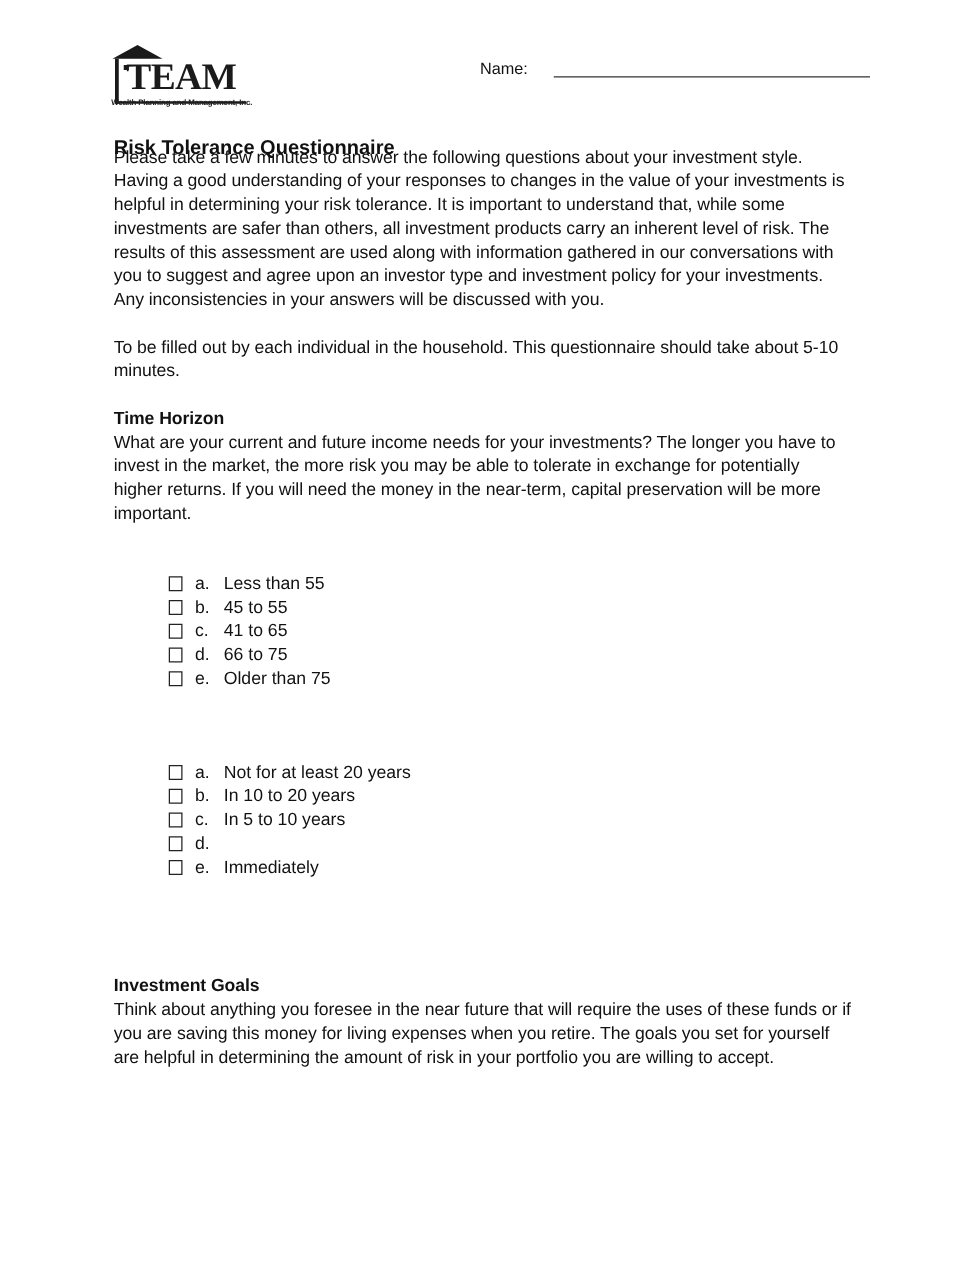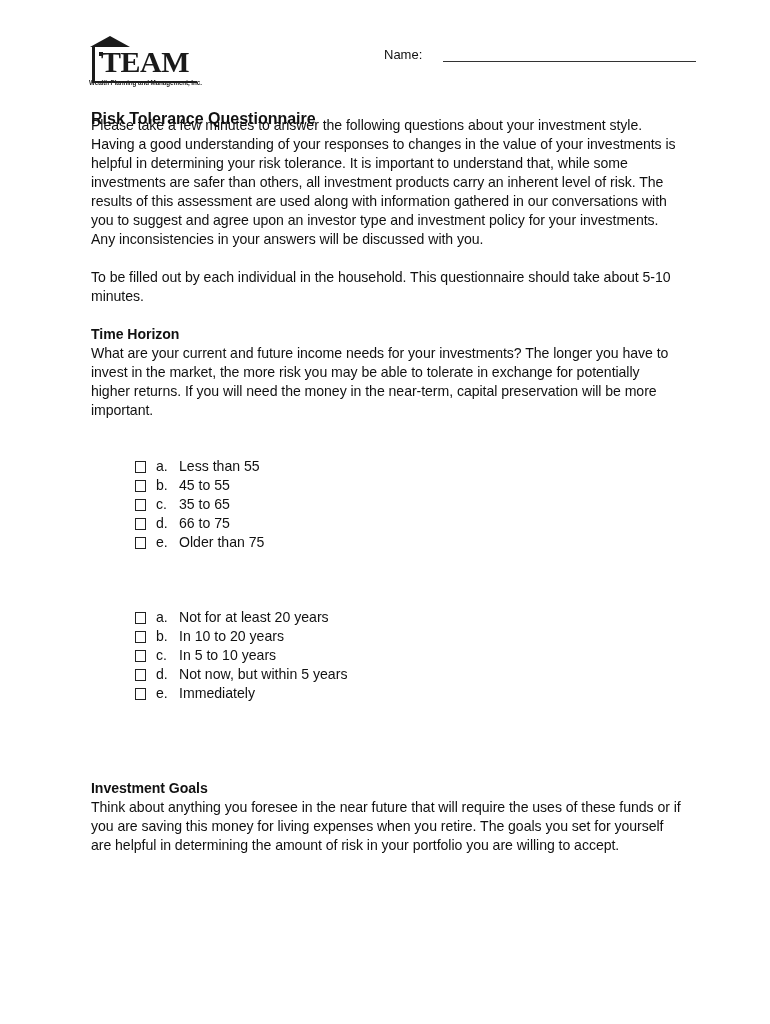--- a/index.html
+++ b/index.html
@@ -82,21 +82,21 @@
         <span>Less than 55</span>
       </div>
       <div class="option">
         <span class="checkbox"></span>
         <span class="opt-letter">b.</span>
         <span>45 to 55</span>
       </div>
       <div class="option">
         <span class="checkbox"></span>
         <span class="opt-letter">c.</span>
-        <span>35 to 65</span>
+        <span>41 to 65</span>
       </div>
       <div class="option">
         <span class="checkbox"></span>
         <span class="opt-letter">d.</span>
         <span>66 to 75</span>
       </div>
       <div class="option">
         <span class="checkbox"></span>
         <span class="opt-letter">e.</span>
         <span>Older than 75</span>
@@ -117,21 +117,20 @@
         <span>In 10 to 20 years</span>
       </div>
       <div class="option">
         <span class="checkbox"></span>
         <span class="opt-letter">c.</span>
         <span>In 5 to 10 years</span>
       </div>
       <div class="option">
         <span class="checkbox"></span>
         <span class="opt-letter">d.</span>
-        <span>Not now, but within 5 years</span>
       </div>
       <div class="option">
         <span class="checkbox"></span>
         <span class="opt-letter">e.</span>
         <span>Immediately</span>
       </div>
     </div>
   </div>
 
   <div class="text heading" style="top:779px;">Investment Goals</div>

